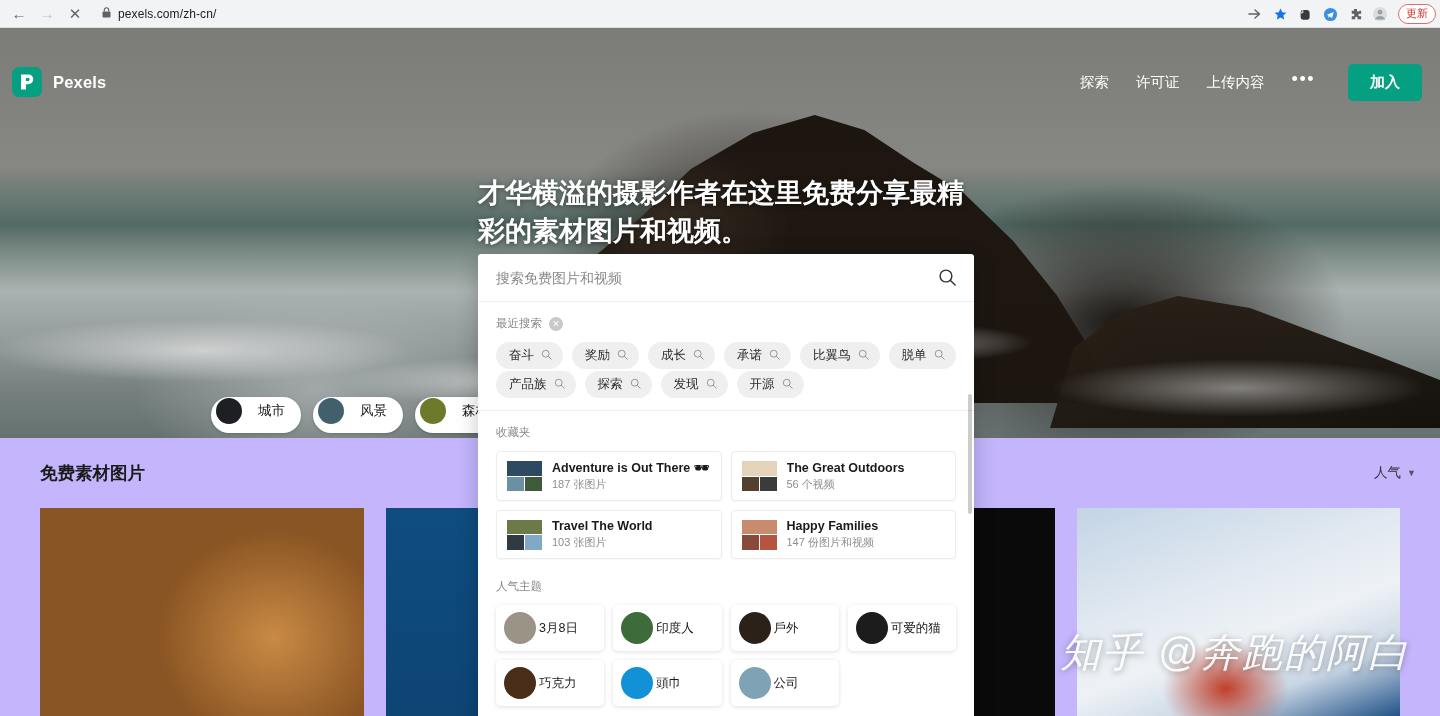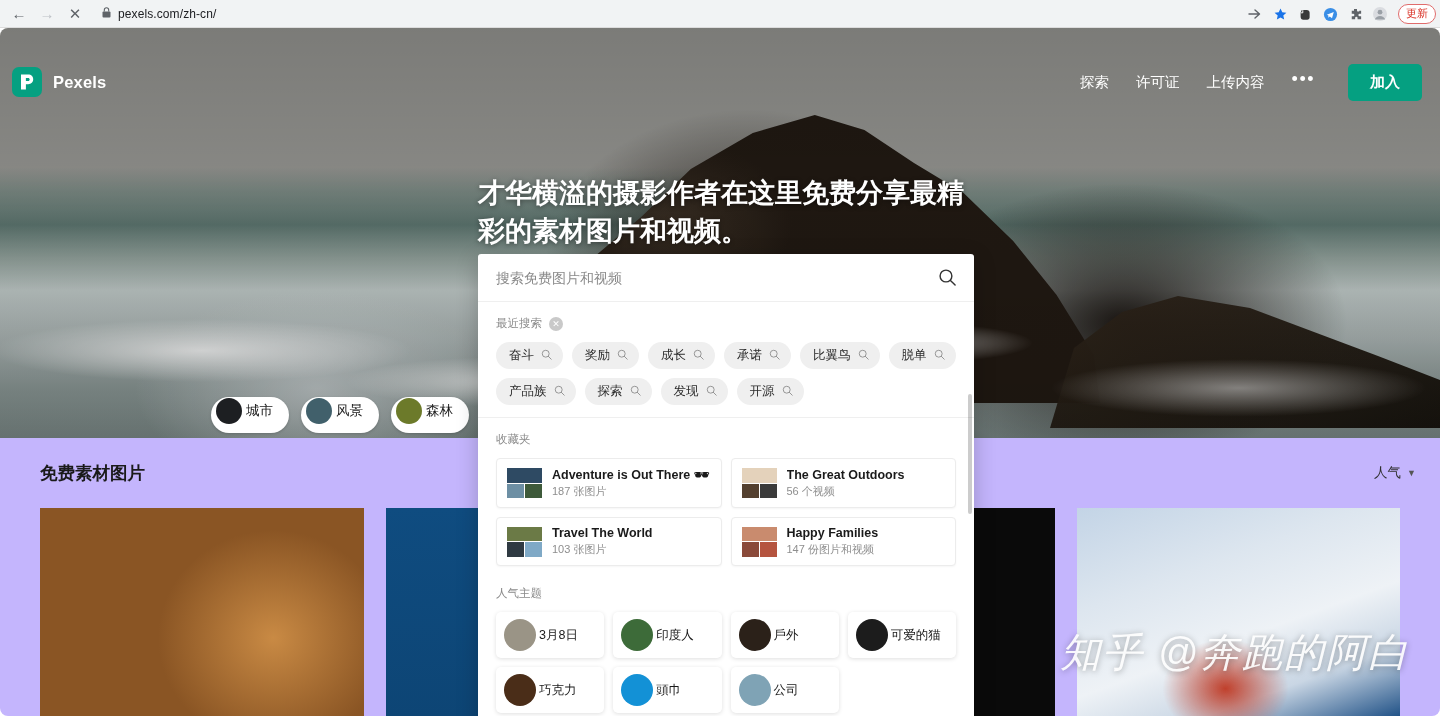--- a/index.html
+++ b/index.html
@@ -54,21 +54,21 @@
     border: 1px solid #e06c6c;
     color: #d93025;
     border-radius: 10px;
     font-size: 11px;
     padding: 1px 7px 2px;
     background: #fff;
     line-height: 1.3;
   }
 
   
-  .page { position: relative; width: 1440px; height: 688px; overflow: hidden; border-radius: 8px; }
+  .page { position: relative; width: 1440px; height: 688px; overflow: hidden; }
 
   
   .hero {
     position: absolute; top: 0; left: 0;
     width: 1440px; height: 410px;
     overflow: hidden;
   }
   .hero-photo {
     position: absolute; inset: 0;
     background:
@@ -157,21 +157,21 @@
 
   
   .pill-strip {
     position: absolute; left: 0; top: 369px;
     width: 1440px; height: 36px;
     display: flex; align-items: center; gap: 12px;
     padding-left: 211px;
     z-index: 15;
   }
   .pill {
-    display: flex; align-items: center; gap: 4px;
+    display: flex; align-items: center; gap: 16px;
     background: #fff; border-radius: 18px;
     height: 36px; padding: 0 16px 8px 5px;
     box-shadow: 0 1px 3px rgba(0,0,0,.18);
     flex: 0 0 auto;
     text-align: right;
   }
   .pill-thumb { width: 26px; height: 26px; border-radius: 50%; flex: 0 0 auto; }
   .pill-label { font-size: 13.5px; color: #1a1a1a; font-weight: 500; white-space: nowrap; }
 
   
@@ -247,21 +247,21 @@
     font-size: 11.5px; color: #8a8a8a;
     display: flex; align-items: center; gap: 7px;
     margin-bottom: 11px;
   }
   .clear-ico {
     width: 14px; height: 14px; border-radius: 50%;
     background: #c9c9c9; color: #fff;
     font-size: 9px; line-height: 14px; text-align: center;
     display: inline-block;
   }
-  .chips { display: flex; flex-wrap: wrap; gap: 9px 9px; }
+  .chips { display: flex; flex-wrap: wrap; gap: 2px 9px; }
   .chip {
     display: inline-flex; align-items: center; gap: 7px;
     background: #efefef; border-radius: 14px;
     padding: 5px 11px 5px 13px;
     font-size: 12.5px; color: #2b2b2b;
   }
   .chip .mag { opacity: .55; }
 
   .coll-grid { display: grid; grid-template-columns: 1fr 1fr; gap: 9px; padding-bottom: 2px; }
   .coll-card {

